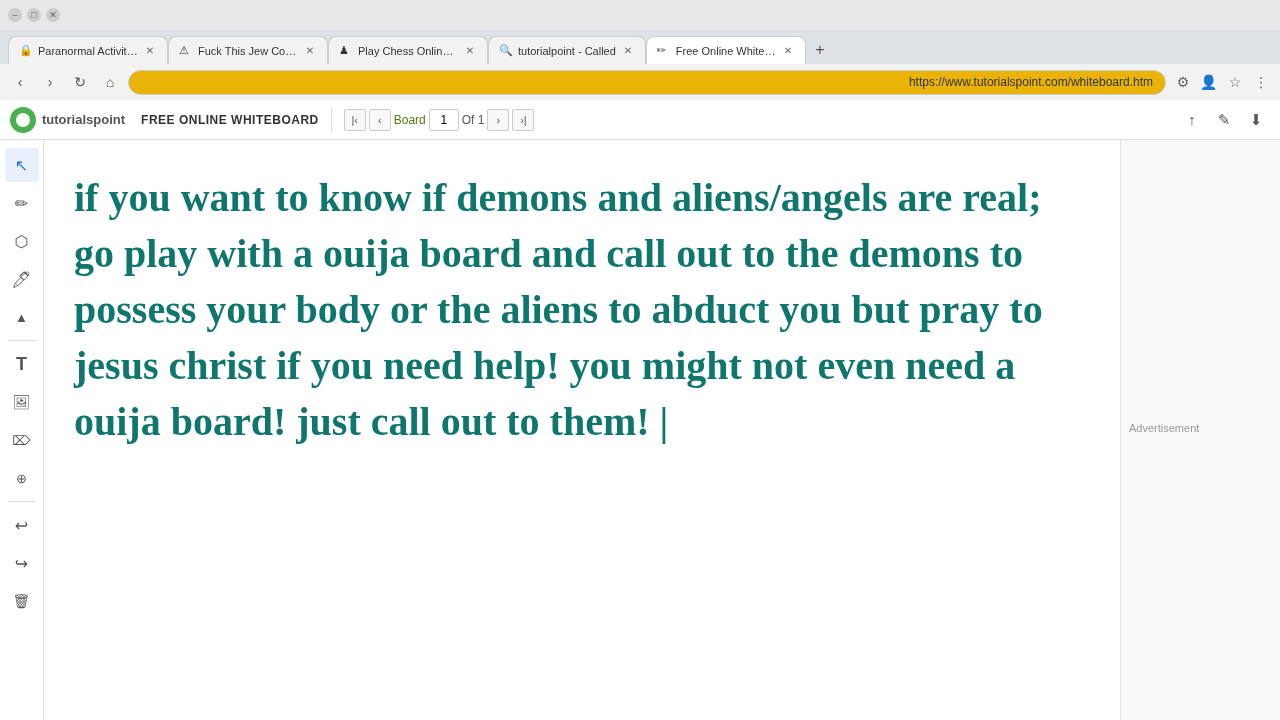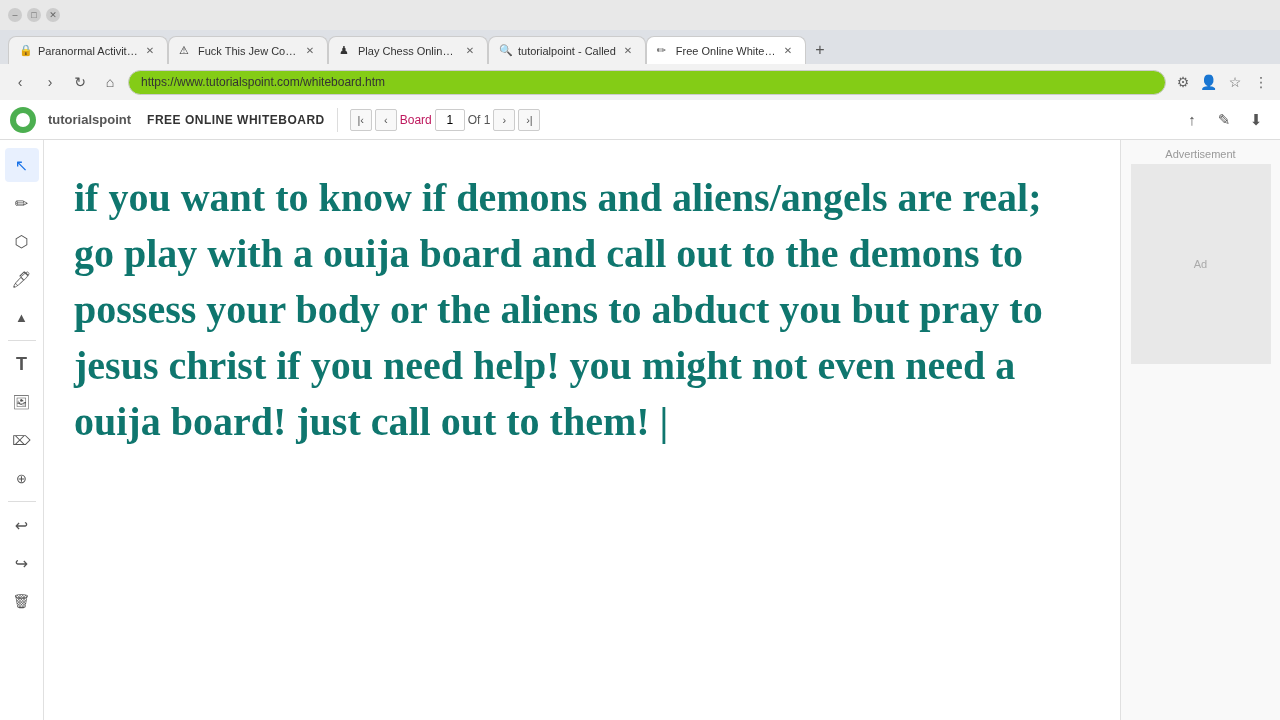--- a/index.html
+++ b/index.html
@@ -36,48 +36,48 @@
     .tab-close { flex-shrink: 0; width: 14px; height: 14px; border-radius: 50%; display: flex; align-items: center; justify-content: center; font-size: 10px; color: #666; }
     .new-tab-btn { width: 28px; height: 28px; display: flex; align-items: center; justify-content: center; font-size: 16px; color: #555; cursor: pointer; }
 
     
     .address-bar {
       display: flex; align-items: center; height: 36px;
       background: #f2f2f2; padding: 0 8px; gap: 6px;
     }
     .nav-btn { width: 24px; height: 24px; border-radius: 50%; display: flex; align-items: center; justify-content: center; font-size: 14px; color: #555; cursor: pointer; }
     .url-bar {
-      flex: 1; height: 25px; background: #84cc16; border: 1px solid #ccc;
+      flex: 1; height: 25px; background: #eab308; border: 1px solid #ccc;
       border-radius: 13px; padding: 0 12px; font-size: 12px; color: #333;
-      display: flex; align-items: center;
+      display: flex; align-items: center; justify-content: flex-end;
     }
     .address-right-icons { display: flex; gap: 4px; align-items: center; }
     .addr-icon { width: 22px; height: 22px; display: flex; align-items: center; justify-content: center; font-size: 14px; color: #666; cursor: pointer; }
 
     
     .app-toolbar {
       display: flex; align-items: center; height: 40px;
       background: #fff; border-bottom: 1px solid #ddd;
       padding: 0 10px; gap: 8px;
     }
-    .logo-area { display: flex; align-items: center; gap: 12px; margin-right: 8px; }
+    .logo-area { display: flex; align-items: center; gap: 6px; margin-right: 8px; }
     .logo-circle { width: 26px; height: 26px; background: #4caf50; border-radius: 50%; display: flex; align-items: center; justify-content: center; }
     .logo-inner { width: 14px; height: 14px; background: #fff; border-radius: 50%; }
     .logo-text { font-size: 13px; font-weight: bold; color: #555; }
     .app-title { font-size: 12px; font-weight: bold; color: #333; letter-spacing: 0.5px; }
 
     .toolbar-divider { width: 1px; height: 24px; background: #ddd; margin: 0 4px; }
 
     .page-nav { display: flex; align-items: center; gap: 3px; }
     .page-nav-btn {
       width: 22px; height: 22px; border: 1px solid #ccc; background: #f8f8f8;
       display: flex; align-items: center; justify-content: center;
       font-size: 11px; color: #555; cursor: pointer; border-radius: 2px;
     }
-    .page-label { font-size: 12px; color: #be185d; }
+    .page-label { font-size: 12px; color: #4d7c0f; }
     .page-input {
       width: 30px; height: 22px; border: 1px solid #ccc; text-align: center;
       font-size: 12px; border-radius: 2px;
     }
     .page-of { font-size: 12px; color: #555; text-align: center; }
 
     .toolbar-right { margin-left: auto; display: flex; gap: 4px; }
     .toolbar-icon-btn { width: 28px; height: 28px; display: flex; align-items: center; justify-content: center; font-size: 15px; color: #555; cursor: pointer; }
 
     
@@ -105,21 +105,21 @@
     .whiteboard-content {
       padding: 30px 30px 20px 30px;
       font-size: 40px; color: #0f766e; line-height: 1.4;
       font-family: Georgia, serif;
       font-weight: bold;
     }
 
     
     .right-sidebar {
       width: 160px; background: #f9f9f9; border-left: 1px solid #e0e0e0;
-      display: flex; flex-direction: column; align-items: center; padding: 8px;
+      display: flex; flex-direction: row; align-items: center; padding: 8px;
     }
     .ad-label { font-size: 11px; color: #999; margin-bottom: 4px; }
     .ad-block { width: 140px; height: 200px; background: #e8e8e8; display: flex; align-items: center; justify-content: center; color: #aaa; font-size: 11px; }
   </style>
 </head>
 <body>
 
 <div class="browser-chrome">
 
   <div class="title-bar">
@@ -223,16 +223,15 @@
     <div class="tool-btn">↪</div>
     <div class="tool-btn" style="font-size:14px;">🗑</div>
   </div>
 
   <div class="whiteboard-area">
     <div class="whiteboard-content">if you want to know if demons and aliens/angels are real; go play with a ouija board and call out to the demons to possess your body or the aliens to abduct you but pray to jesus christ if you need help! you might not even need a ouija board! just call out to them! |</div>
   </div>
 
   <div class="right-sidebar">
     <div class="ad-label">Advertisement</div>
-    <div class="ad-block">Ad</div>
   </div>
 
 </div>
 
 </body></html>

